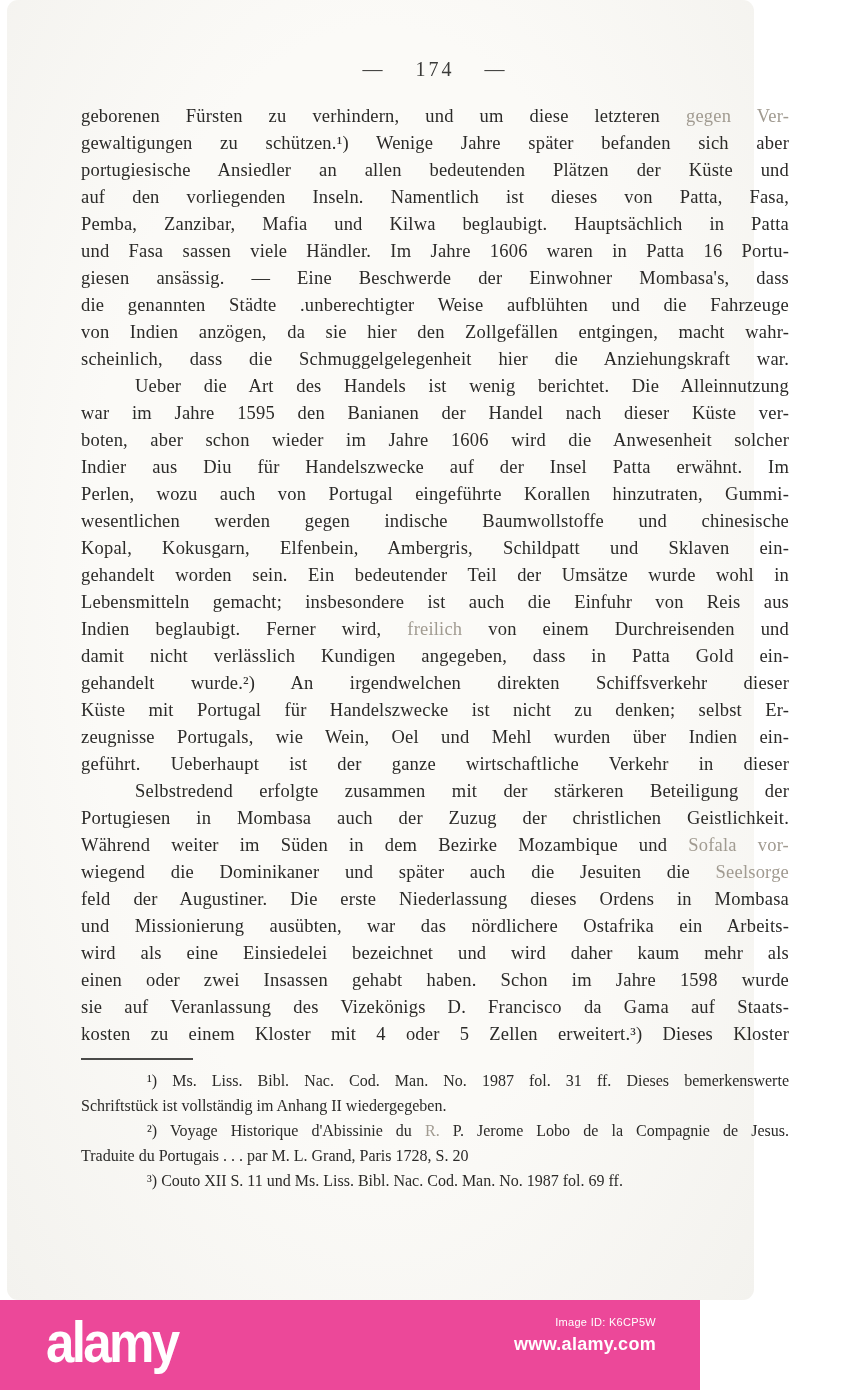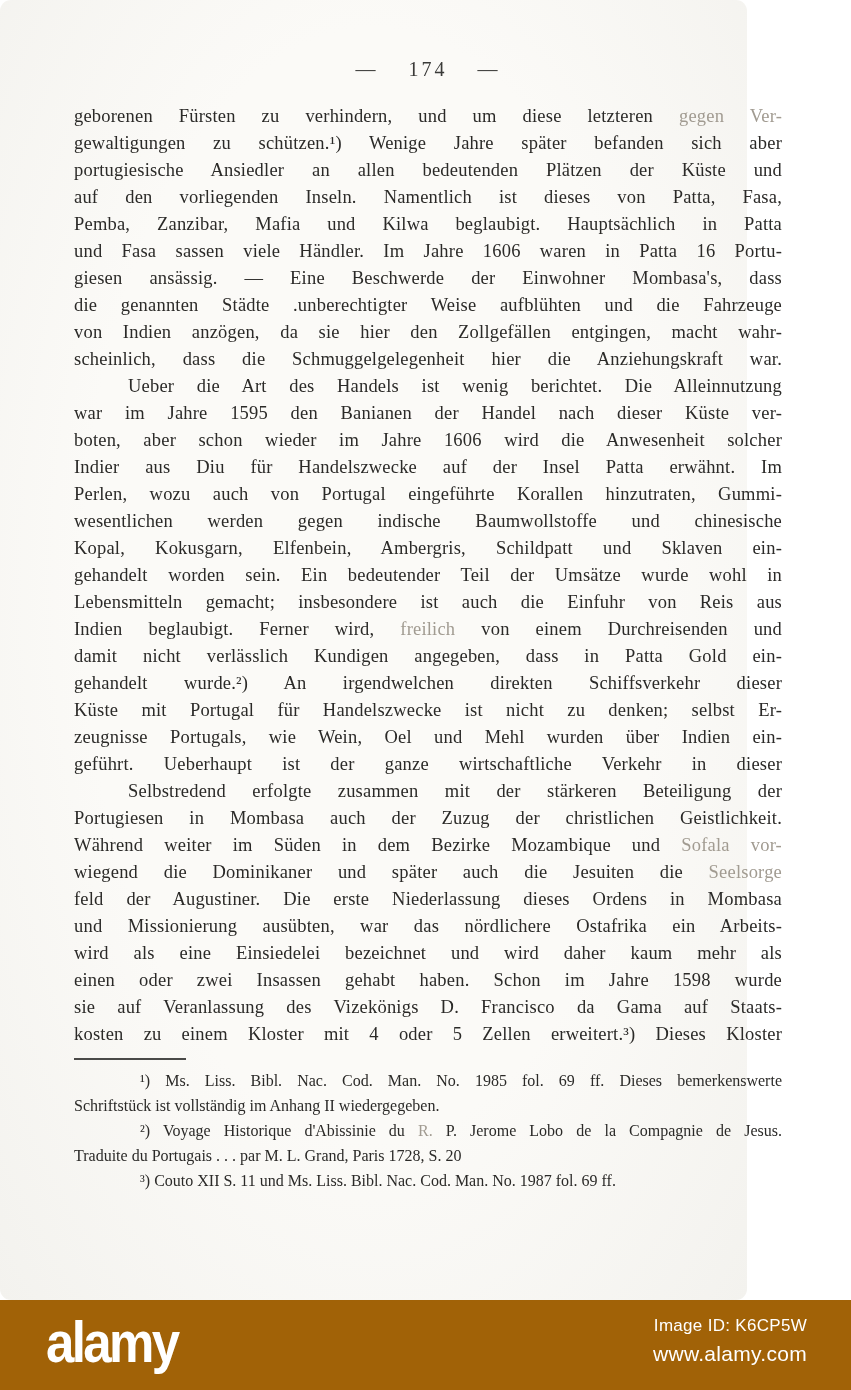--- a/index.html
+++ b/index.html
@@ -4,21 +4,21 @@
 <style>
   html, body { margin: 0; padding: 0; }
   body {
     width: 851px; height: 1390px;
     position: relative;
     background: #ffffff;
     font-family: "Liberation Serif", serif;
     overflow: hidden;
   }
   .page {
-    position: absolute; left: 0; top: 0; width: 747px; height: 1300px;
+    position: absolute; left: 7px; top: 0; width: 747px; height: 1300px;
     background: radial-gradient(ellipse at 50% 45%, #fbfaf7 55%, #f3f2ee 100%);
     border-radius: 11px;
   }
   .content {
     position: absolute; top: 56px; left: 74px; width: 708px;
     color: #2b2a28;
   }
   .page-header {
     text-align: center;
     font-size: 20px;
@@ -50,40 +50,40 @@
   }
   .fn-line {
     font-size: 16px;
     height: 25px; line-height: 25px;
     text-align: justify; text-align-last: justify; text-justify: inter-word;
   }
   .fn-line.left { text-align-last: left; }
   .fn-line.indent { padding-left: 66px; }
 
   .watermark-bar {
-    position: absolute; left: 0; bottom: 0; width: 851px; height: 90px;
-    background: #a16207;
+    position: absolute; left: 0; bottom: 0; width: 700px; height: 90px;
+    background: #ec4899;
     font-family: "Liberation Sans", sans-serif;
   }
   .alamy-logo {
     position: absolute; left: 46px; top: 13px;
     color: #ffffff;
     font-weight: 700;
     font-size: 58px;
     line-height: 58px;
     letter-spacing: -3px;
     transform: scaleX(0.88);
     transform-origin: left center;
   }
   .wm-right {
     position: absolute; right: 44px; top: 16px;
     text-align: right; color: #ffffff;
   }
-  .wm-id { font-size: 17px; font-weight: 400; letter-spacing: 0.3px; }
-  .wm-url { font-size: 21px; font-weight: 400; margin-top: 6px; letter-spacing: 0.3px; text-align: center; }
+  .wm-id { font-size: 11px; font-weight: 400; letter-spacing: 0.3px; }
+  .wm-url { font-size: 18px; font-weight: 700; margin-top: 6px; letter-spacing: 0.3px; text-align: center; }
 </style>
 </head>
 <body>
 
 <div class="page">
   <div class="content">
     <div class="page-header">— 174 —</div>
     <div id="paragraphs">
         <div class="para">
           <div class="line">geborenen Fürsten zu verhindern, und um diese letzteren <span class="faded">gegen Ver-</span></div>
@@ -122,21 +122,21 @@
           <div class="line">feld der Augustiner. Die erste Niederlassung dieses Ordens in Mombasa</div>
           <div class="line">und Missionierung ausübten, war das nördlichere Ostafrika ein Arbeits-</div>
           <div class="line">wird als eine Einsiedelei bezeichnet und wird daher kaum mehr als</div>
           <div class="line">einen oder zwei Insassen gehabt haben. Schon im Jahre 1598 wurde</div>
           <div class="line">sie auf Veranlassung des Vizekönigs D. Francisco da Gama auf Staats-</div>
           <div class="line">kosten zu einem Kloster mit 4 oder 5 Zellen erweitert.³) Dieses Kloster</div>
         </div>
       </div>
     <div class="footnote-rule"></div>
     <div id="footnotes">
-        <div class="fn-line indent">¹) Ms. Liss. Bibl. Nac. Cod. Man. No. 1985 fol. 69 ff.  Dieses bemerkenswerte</div>
+        <div class="fn-line indent">¹) Ms. Liss. Bibl. Nac. Cod. Man. No. 1987 fol. 31 ff.  Dieses bemerkenswerte</div>
         <div class="fn-line left">Schriftstück ist vollständig im Anhang II wiedergegeben.</div>
         <div class="fn-line indent">²) Voyage Historique d'Abissinie du <span class="faded">R.</span> P. Jerome Lobo de la Compagnie de Jesus.</div>
         <div class="fn-line left">Traduite du Portugais . . . par M. L. Grand, Paris 1728, S. 20</div>
         <div class="fn-line left indent">³) Couto XII S. 11 und Ms. Liss. Bibl. Nac. Cod. Man. No. 1987 fol. 69 ff.</div>
       </div>
   </div>
 </div>
 
 <div class="watermark-bar">
   <div class="alamy-logo">alamy</div>

